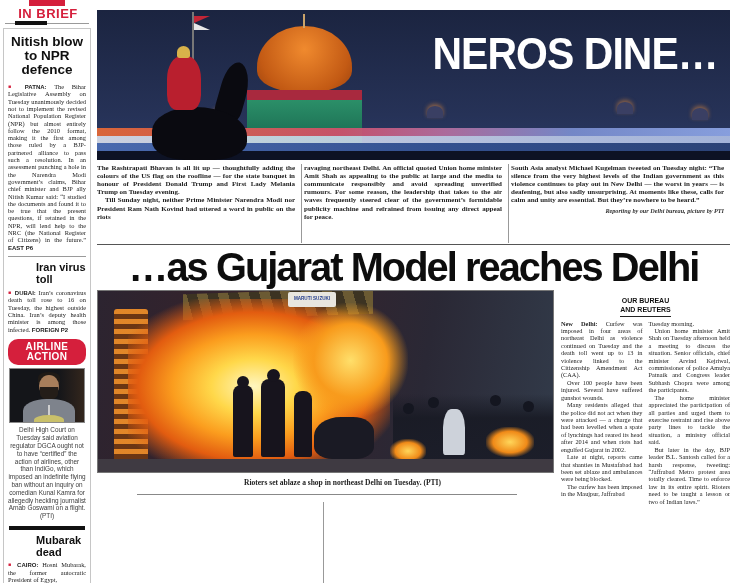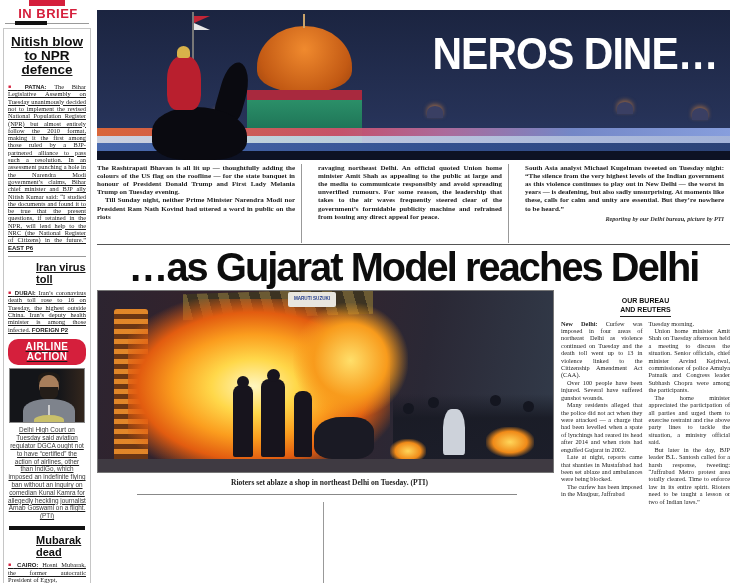--- a/index.html
+++ b/index.html
@@ -10,21 +10,21 @@
   .prel{white-space:pre-line;}
 
   
   #left-rail{left:3px;top:0;width:90px;height:583px;}
   #masthead-fragment{left:26px;top:0;width:36px;height:6px;background:#d51f3c;}
   #kicker{left:0;top:7px;width:100%;text-align:center;color:#d51f3c;
           font:700 13px/1 "Liberation Sans",sans-serif;letter-spacing:.5px;}
   #kicker-rule{left:2px;top:23px;width:84px;height:1px;background:#9a9a9a;}
   #kicker-rule-black{left:12px;top:21px;width:32px;height:4px;background:#111;}
   #brief-box{left:0;top:28px;width:88px;height:555px;border:1px solid #c6c6c6;border-bottom:none;
-             box-sizing:border-box;padding:4px 4px 0 4px;overflow:hidden;text-decoration:underline;}
+             box-sizing:border-box;padding:4px 4px 0 4px;overflow:hidden;}
   .brief-head-lg{font:700 13.5px/1.05 "Liberation Sans",sans-serif;text-align:center;
                  color:#101010;margin:2px 0 5px 0;}
   .brief-head-sm{font:700 11px/1.05 "Liberation Sans",sans-serif;color:#101010;margin:5px 0 3px 0;padding-left:28px;}
   .brief-body{font:400 6.4px/1.14 "Liberation Serif",serif;text-align:justify;color:#222;}
   .bullet{color:#d51f3c;font-size:5px;vertical-align:1px;}
   .dl{font-weight:700;font-family:"Liberation Sans",sans-serif;font-size:6px;}
   .ref{font-weight:700;font-family:"Liberation Sans",sans-serif;font-size:6px;}
   .brief-div{border-top:1px solid #9a9a9a;margin:5px 0 0 0;}
   #airline-banner{margin:6px 0 3px 0;background:#d51f3c;color:#fff;text-align:center;
                   font:800 10px/1 "Liberation Sans",sans-serif;letter-spacing:.4px;padding:3px 0;border-radius:10px;}
@@ -73,21 +73,21 @@
   #pennant{position:absolute;left:97px;top:6px;width:0;height:0;
            border-top:7px solid #c32536;border-bottom:7px solid #e8e8e8;border-right:16px solid transparent;}
   #overlay-headline{position:absolute;right:12px;top:22px;color:#fff;white-space:nowrap;
       font:700 44px/1 "Liberation Sans",sans-serif;letter-spacing:-1px;
       transform:scaleX(.93);transform-origin:right center;}
 
   
   #lead-caption{left:0;top:164px;width:633px;height:79px;display:flex;}
   .cap-col{font:700 7px/1.16 "Liberation Serif",serif;text-align:justify;color:#222;
            padding:0 6px 0 0;box-sizing:border-box;}
-  .cap-col + .cap-col{border-left:1px solid #999;padding-left:16px;}
+  .cap-col + .cap-col{border-left:1px solid #999;padding-left:2px;}
   #cap1{width:204px;} #cap2{width:207px;} #cap3{width:222px;}
   .cap-col p{margin:0;} .cap-col p + p{text-indent:8px;}
   #lead-credit{text-align:right;font:600 italic 6.2px "Liberation Serif",serif;margin-top:2px;color:#333;}
 
   #headline-rule{left:0;top:244px;width:633px;height:1px;background:#555;}
   #main-headline{left:0;top:247px;width:633px;text-align:center;color:#0d0d0d;white-space:nowrap;
       font:700 41px/1 "Liberation Sans",sans-serif;letter-spacing:-2px;
       transform:scaleX(.97);transform-origin:center;}
 
   
@@ -109,21 +109,21 @@
   .head{position:absolute;background:#141620;border-radius:50%;}
   #rp-bike{position:absolute;left:216px;top:126px;width:60px;height:42px;background:#1a1a24;
       border-radius:45% 35% 30% 30%;}
   #rp-crowd{position:absolute;left:295px;top:103px;width:162px;height:80px;
       background:linear-gradient(180deg,rgba(30,32,44,0) 0,rgba(24,26,36,.9) 30%,#1c1e2a 100%);}
   #rp-white-fig{position:absolute;left:345px;top:118px;width:22px;height:46px;background:#cdd2da;
       border-radius:40% 40% 10% 10%;}
   .rp-smallfire{position:absolute;background:radial-gradient(ellipse,#ffd65a 0%,#f08a18 50%,rgba(0,0,0,0) 75%);}
   #rp-ground{position:absolute;left:0;top:168px;width:457px;height:15px;background:#3f3a42;}
 
-  #riot-caption{left:4px;top:479px;width:457px;text-align:center;color:#222;
+  #riot-caption{left:17px;top:479px;width:457px;text-align:center;color:#222;
       font:700 7.5px/1.1 "Liberation Serif",serif;}
   #bottom-rule{left:40px;top:494px;width:380px;height:1px;background:#888;}
 
   
   #curfew{left:464px;top:288px;width:169px;}
   #curfew-headline{font:700 26px/1.12 "Liberation Sans",sans-serif;letter-spacing:-1px;
       text-align:center;color:#0d0d0d;}
   #curfew-byline-wrap{text-align:center;margin:9px 0 3px 0;}
   #curfew-byline{display:inline-block;font:700 7px/1.25 "Liberation Sans",sans-serif;
       border-bottom:1px solid #222;padding-bottom:1px;color:#111;}

